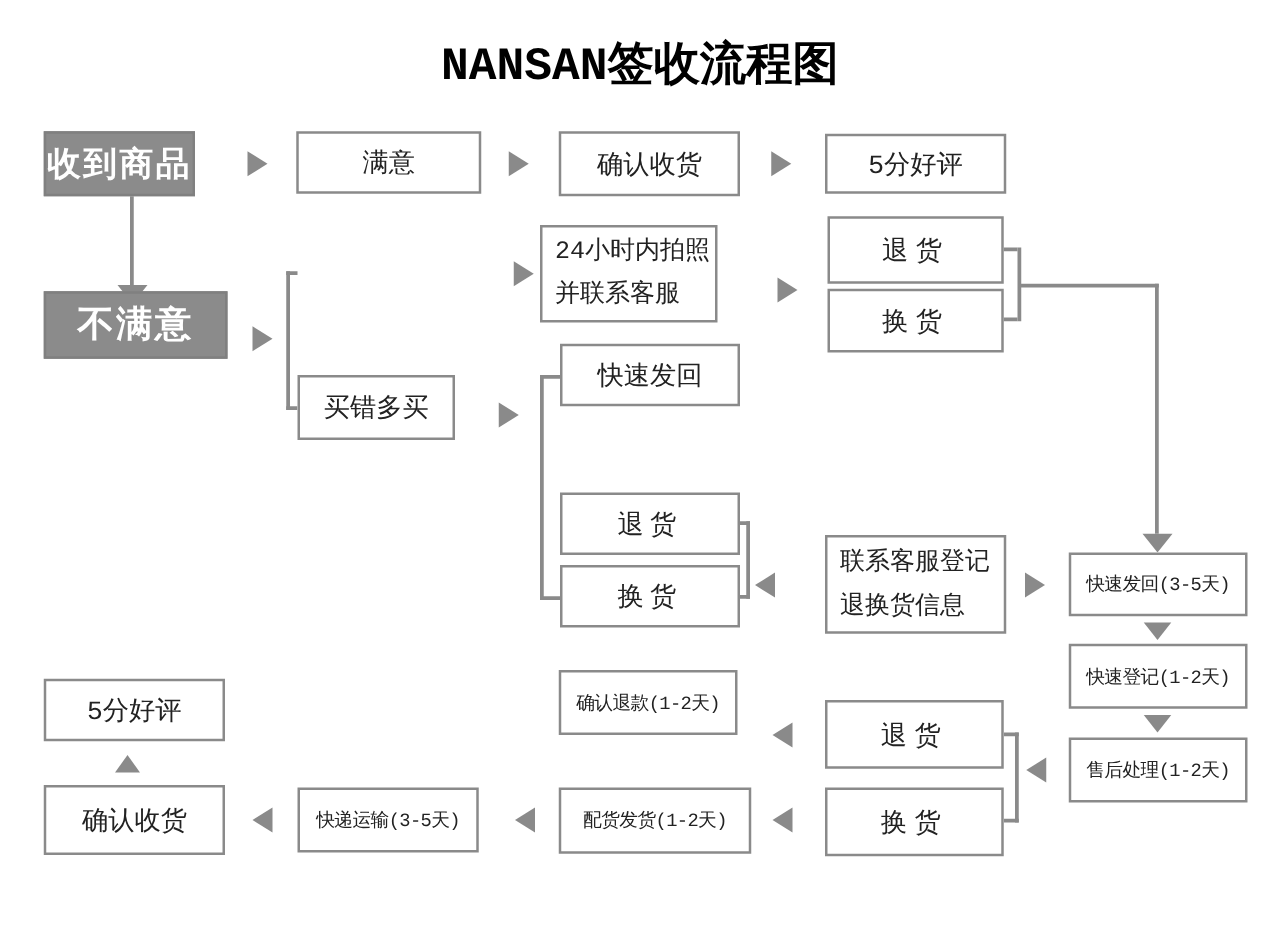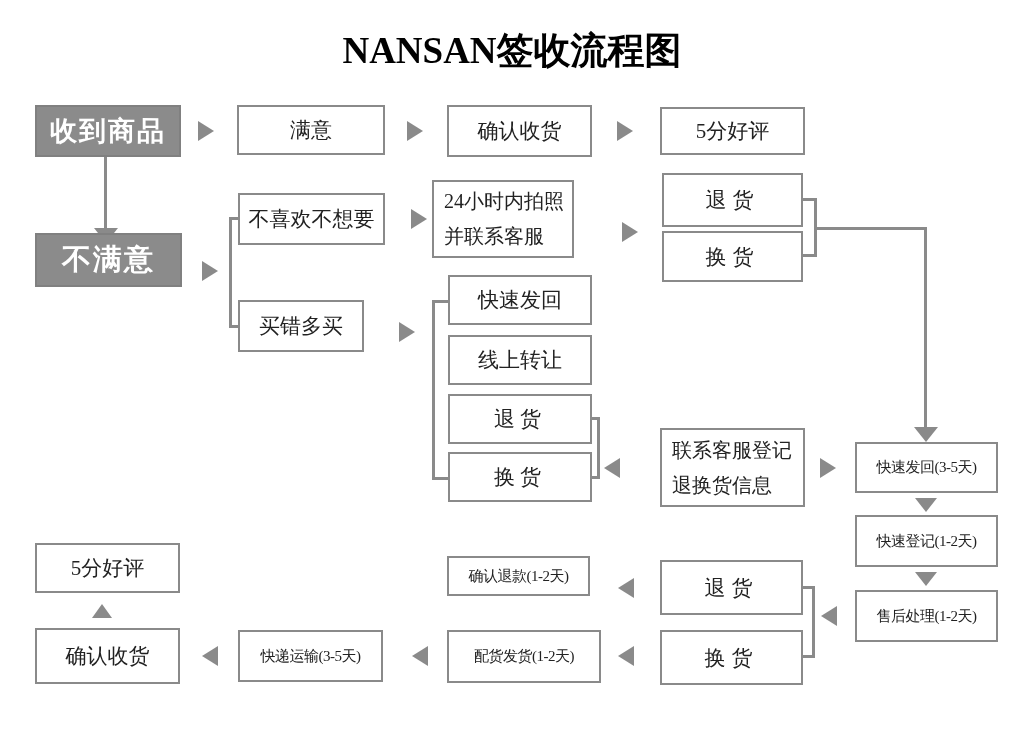--- a/index.html
+++ b/index.html
@@ -1,18 +1,18 @@
 <!DOCTYPE html>
 <html><head>
 <meta charset="utf-8">
 <style>
   html,body{margin:0;padding:0;background:#fff;}
   .canvas{
     position:relative;width:1024px;height:748px;background:#ffffff;
-    font-family:Liberation Serif, serif;overflow:hidden;
+    font-family:Liberation Mono, monospace;overflow:hidden;
   }
   .title{
     position:absolute;top:26px;left:0;width:100%;text-align:center;
     font-size:37px;font-weight:900;color:#000;letter-spacing:0px;
   }
   .node{
     position:absolute;background:#ffffff;border:2px solid #8a8a8a;
     box-sizing:border-box;display:flex;align-items:center;justify-content:center;
     font-size:21px;color:#222;text-align:center;white-space:nowrap;
   }
@@ -33,39 +33,38 @@
   .tri.u{border-left:10px solid transparent;border-right:10px solid transparent;border-bottom:14px solid #8a8a8a;}
   .ln{position:absolute;background:#8a8a8a;}
 </style>
 </head>
 <body>
 
 <div class="canvas">
 
   <div class="title">NANSAN签收流程图</div>
 
-  <div class="node filled" style="left:35px;top:105px;width:146px;height:52px;font-size:27px;">收到商品</div>
+  <div class="node filled" style="left:35px;top:105px;width:121px;height:52px;font-size:27px;">收到商品</div>
   <div class="tri r" style="left:198px;top:121px;"></div>
   <div class="node" style="left:237px;top:105px;width:148px;height:50px;">满意</div>
   <div class="tri r" style="left:407px;top:121px;"></div>
   <div class="node" style="left:447px;top:105px;width:145px;height:52px;">确认收货</div>
   <div class="tri r" style="left:617px;top:121px;"></div>
   <div class="node" style="left:660px;top:107px;width:145px;height:48px;">5分好评</div>
 
   <div class="ln" style="left:104px;top:157px;width:3px;height:72px;"></div>
   <div class="tri dbig" style="left:94px;top:228px;"></div>
 
   <div class="node filled" style="left:35px;top:233px;width:147px;height:54px;font-size:29px;">不满意</div>
   <div class="tri r" style="left:202px;top:261px;"></div>
 
   <div class="ln" style="left:229px;top:217px;width:3px;height:111px;"></div>
   <div class="ln" style="left:229px;top:217px;width:9px;height:3px;"></div>
   <div class="ln" style="left:229px;top:325px;width:9px;height:3px;"></div>
 
-  <div class="node" style="left:238px;top:193px;width:147px;height:52px;">不喜欢不想要</div>
   <div class="tri r" style="left:411px;top:209px;"></div>
   <div class="node" style="left:238px;top:300px;width:126px;height:52px;">买错多买</div>
   <div class="tri r" style="left:399px;top:322px;"></div>
 
   <div class="node twoline" style="left:432px;top:180px;width:142px;height:78px;">
     <span>24小时内拍照</span>
     <span>并联系客服</span>
   </div>
   <div class="tri r" style="left:622px;top:222px;"></div>
 
@@ -77,21 +76,20 @@
 
   <div class="ln" style="left:815px;top:227px;width:112px;height:3px;"></div>
   <div class="ln" style="left:924px;top:227px;width:3px;height:200px;"></div>
   <div class="tri dbig" style="left:914px;top:427px;"></div>
 
   <div class="ln" style="left:432px;top:300px;width:3px;height:180px;"></div>
   <div class="ln" style="left:432px;top:300px;width:16px;height:3px;"></div>
   <div class="ln" style="left:432px;top:477px;width:16px;height:3px;"></div>
 
   <div class="node" style="left:448px;top:275px;width:144px;height:50px;">快速发回</div>
-  <div class="node" style="left:448px;top:335px;width:144px;height:50px;">线上转让</div>
   <div class="node" style="left:448px;top:394px;width:144px;height:50px;letter-spacing:5px;">退货</div>
   <div class="node" style="left:448px;top:452px;width:144px;height:50px;letter-spacing:5px;">换货</div>
 
   <div class="ln" style="left:597px;top:417px;width:3px;height:62px;"></div>
   <div class="ln" style="left:592px;top:417px;width:8px;height:3px;"></div>
   <div class="ln" style="left:592px;top:476px;width:8px;height:3px;"></div>
   <div class="tri l" style="left:604px;top:458px;"></div>
 
   <div class="node twoline" style="left:660px;top:428px;width:145px;height:79px;">
     <span>联系客服登记</span>
@@ -108,21 +106,21 @@
 
   <div class="ln" style="left:812px;top:586px;width:3px;height:72px;"></div>
   <div class="ln" style="left:803px;top:586px;width:12px;height:3px;"></div>
   <div class="ln" style="left:803px;top:655px;width:12px;height:3px;"></div>
   <div class="node" style="left:660px;top:560px;width:143px;height:55px;letter-spacing:6px;">退货</div>
   <div class="node" style="left:660px;top:630px;width:143px;height:55px;letter-spacing:6px;">换货</div>
 
   <div class="tri l" style="left:618px;top:578px;"></div>
   <div class="tri l" style="left:618px;top:646px;"></div>
 
-  <div class="node small" style="left:447px;top:556px;width:143px;height:40px;">确认退款(1-2天)</div>
+  <div class="node small" style="left:447px;top:536px;width:143px;height:52px;">确认退款(1-2天)</div>
   <div class="node small" style="left:447px;top:630px;width:154px;height:53px;">配货发货(1-2天)</div>
 
   <div class="tri l" style="left:412px;top:646px;"></div>
   <div class="node small" style="left:238px;top:630px;width:145px;height:52px;">快递运输(3-5天)</div>
   <div class="tri l" style="left:202px;top:646px;"></div>
 
   <div class="node" style="left:35px;top:543px;width:145px;height:50px;">5分好评</div>
   <div class="tri u" style="left:92px;top:604px;"></div>
   <div class="node" style="left:35px;top:628px;width:145px;height:56px;">确认收货</div>
 

